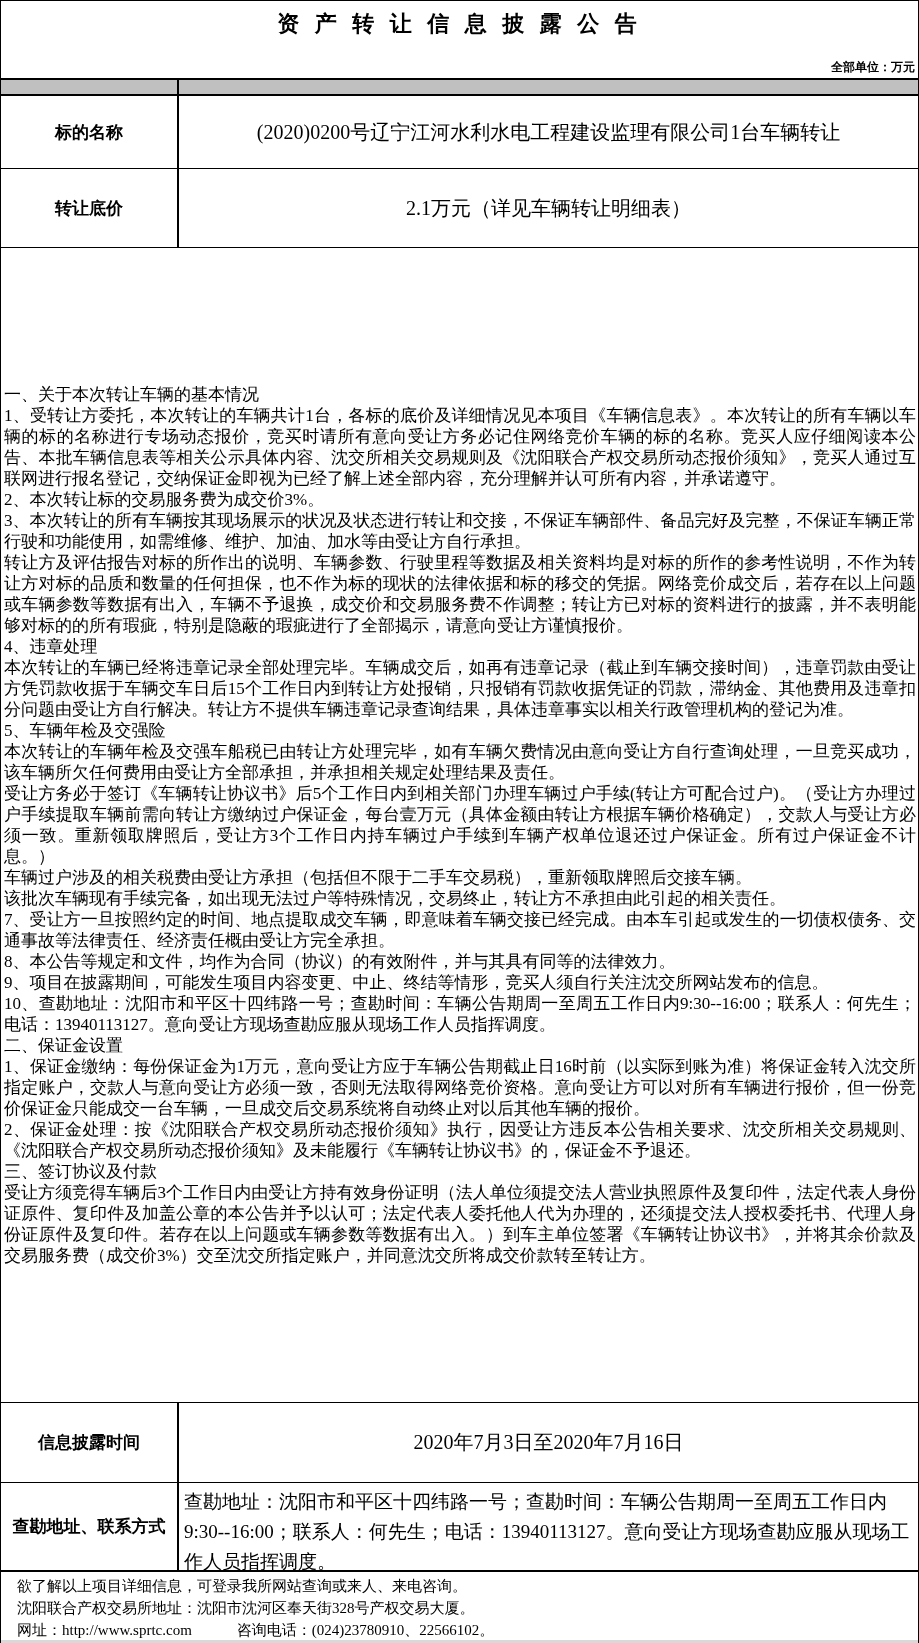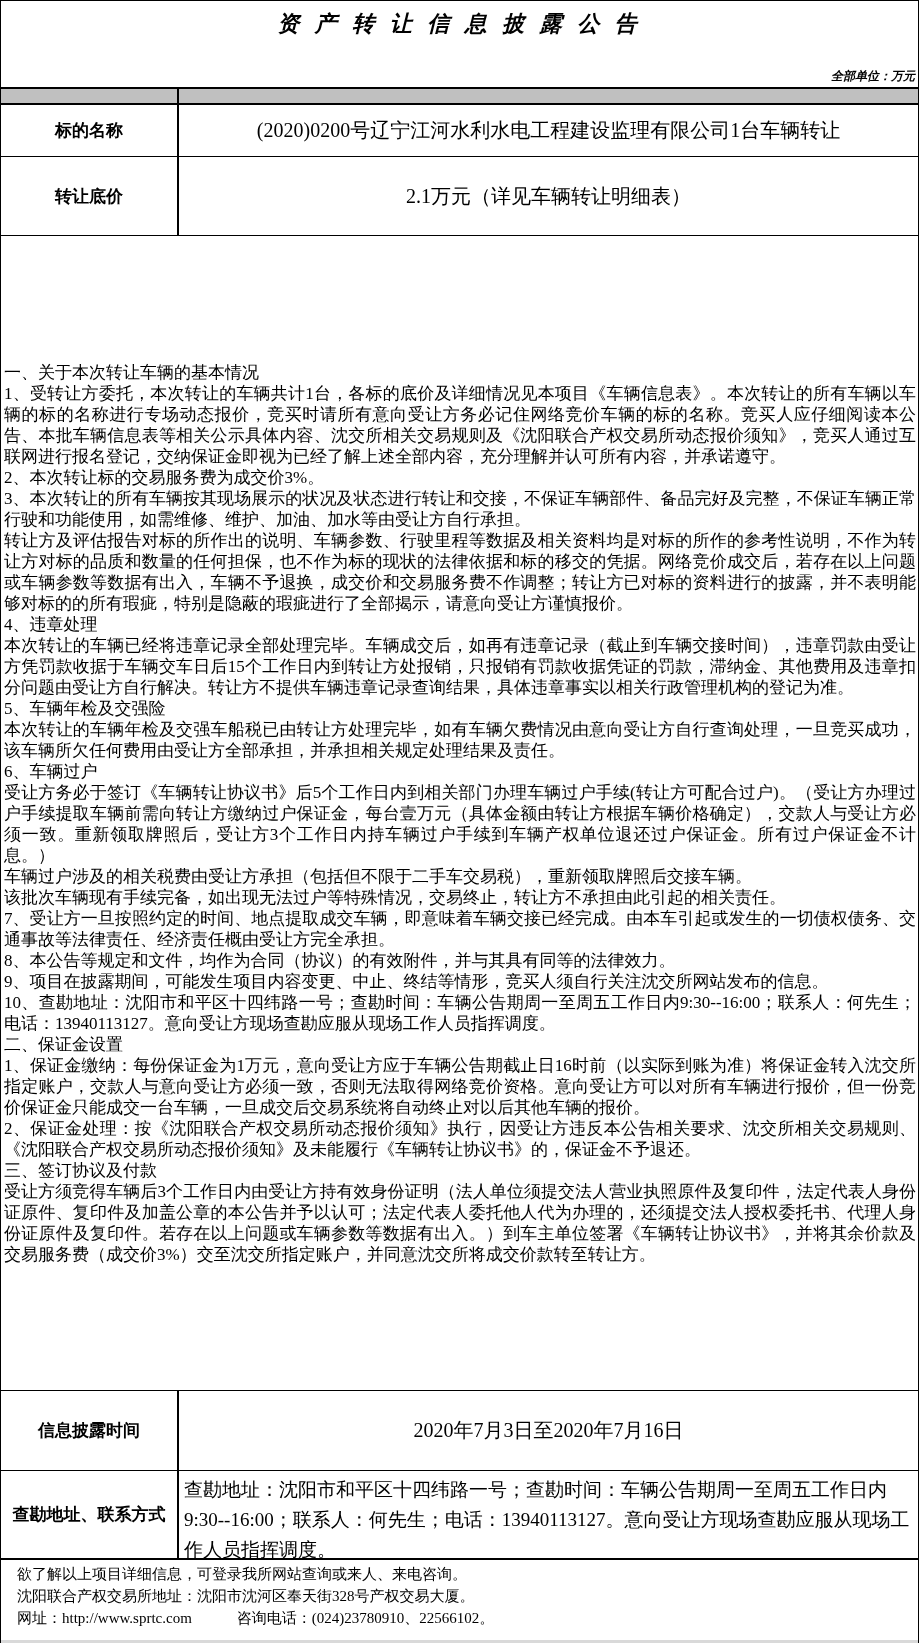--- a/index.html
+++ b/index.html
@@ -10,23 +10,22 @@
     background:#ffffff;
     font-family:"Liberation Serif","DejaVu Serif",serif;
     color:#000;
     border-left:1px solid #000;
     border-right:1px solid #000;
     border-top:1px solid #000;
     overflow:hidden;
   }
   .title-area{
     box-sizing:border-box;
-    height:86px;
+    height:77px;
     position:relative;
-    font-style:italic;
   }
   .doc-title{
     text-align:center;
     padding-top:8px;
     font-size:22px;
     font-weight:bold;
     letter-spacing:5px;
   }
   .unit-note{
     position:absolute;
@@ -68,21 +67,21 @@
   .value-cell{
     flex:1;
     box-sizing:border-box;
     display:flex;
     align-items:center;
     justify-content:center;
     text-align:center;
     font-size:20px;
     padding:0 20px;
   }
-  .row-subject{height:52px;}
+  .row-subject{height:73px;}
   .row-price{height:79px;}
   .row-announcement{height:1155px;}
   .row-disclosure{height:80px;}
   .row-inspection{height:89px;}
   .announcement-cell{
     flex:1;
     box-sizing:border-box;
     display:flex;
     flex-direction:column;
     justify-content:center;
@@ -145,21 +144,20 @@
     <div class="announcement-cell">
         <div class="para">一、关于本次转让车辆的基本情况</div>
         <div class="para">1、受转让方委托，本次转让的车辆共计1台，各标的底价及详细情况见本项目《车辆信息表》。本次转让的所有车辆以车辆的标的名称进行专场动态报价，竞买时请所有意向受让方务必记住网络竞价车辆的标的名称。竞买人应仔细阅读本公告、本批车辆信息表等相关公示具体内容、沈交所相关交易规则及《沈阳联合产权交易所动态报价须知》，竞买人通过互联网进行报名登记，交纳保证金即视为已经了解上述全部内容，充分理解并认可所有内容，并承诺遵守。</div>
         <div class="para">2、本次转让标的交易服务费为成交价3%。</div>
         <div class="para">3、本次转让的所有车辆按其现场展示的状况及状态进行转让和交接，不保证车辆部件、备品完好及完整，不保证车辆正常行驶和功能使用，如需维修、维护、加油、加水等由受让方自行承担。</div>
         <div class="para">转让方及评估报告对标的所作出的说明、车辆参数、行驶里程等数据及相关资料均是对标的所作的参考性说明，不作为转让方对标的品质和数量的任何担保，也不作为标的现状的法律依据和标的移交的凭据。网络竞价成交后，若存在以上问题或车辆参数等数据有出入，车辆不予退换，成交价和交易服务费不作调整；转让方已对标的资料进行的披露，并不表明能够对标的的所有瑕疵，特别是隐蔽的瑕疵进行了全部揭示，请意向受让方谨慎报价。</div>
         <div class="para">4、违章处理</div>
         <div class="para">本次转让的车辆已经将违章记录全部处理完毕。车辆成交后，如再有违章记录（截止到车辆交接时间），违章罚款由受让方凭罚款收据于车辆交车日后15个工作日内到转让方处报销，只报销有罚款收据凭证的罚款，滞纳金、其他费用及违章扣分问题由受让方自行解决。转让方不提供车辆违章记录查询结果，具体违章事实以相关行政管理机构的登记为准。</div>
         <div class="para">5、车辆年检及交强险</div>
         <div class="para">本次转让的车辆年检及交强车船税已由转让方处理完毕，如有车辆欠费情况由意向受让方自行查询处理，一旦竞买成功，该车辆所欠任何费用由受让方全部承担，并承担相关规定处理结果及责任。</div>
-        <div class="para">6、车辆过户</div>
         <div class="para">受让方务必于签订《车辆转让协议书》后5个工作日内到相关部门办理车辆过户手续(转让方可配合过户)。（受让方办理过户手续提取车辆前需向转让方缴纳过户保证金，每台壹万元（具体金额由转让方根据车辆价格确定），交款人与受让方必须一致。重新领取牌照后，受让方3个工作日内持车辆过户手续到车辆产权单位退还过户保证金。所有过户保证金不计息。）</div>
         <div class="para">车辆过户涉及的相关税费由受让方承担（包括但不限于二手车交易税），重新领取牌照后交接车辆。</div>
         <div class="para">该批次车辆现有手续完备，如出现无法过户等特殊情况，交易终止，转让方不承担由此引起的相关责任。</div>
         <div class="para">7、受让方一旦按照约定的时间、地点提取成交车辆，即意味着车辆交接已经完成。由本车引起或发生的一切债权债务、交通事故等法律责任、经济责任概由受让方完全承担。</div>
         <div class="para">8、本公告等规定和文件，均作为合同（协议）的有效附件，并与其具有同等的法律效力。</div>
         <div class="para">9、项目在披露期间，可能发生项目内容变更、中止、终结等情形，竞买人须自行关注沈交所网站发布的信息。</div>
         <div class="para">10、查勘地址：沈阳市和平区十四纬路一号；查勘时间：车辆公告期周一至周五工作日内9:30--16:00；联系人：何先生；电话：13940113127。意向受让方现场查勘应服从现场工作人员指挥调度。</div>
         <div class="para">二、保证金设置</div>
         <div class="para">1、保证金缴纳：每份保证金为1万元，意向受让方应于车辆公告期截止日16时前（以实际到账为准）将保证金转入沈交所指定账户，交款人与意向受让方必须一致，否则无法取得网络竞价资格。意向受让方可以对所有车辆进行报价，但一份竞价保证金只能成交一台车辆，一旦成交后交易系统将自动终止对以后其他车辆的报价。</div>
         <div class="para">2、保证金处理：按《沈阳联合产权交易所动态报价须知》执行，因受让方违反本公告相关要求、沈交所相关交易规则、《沈阳联合产权交易所动态报价须知》及未能履行《车辆转让协议书》的，保证金不予退还。</div>

